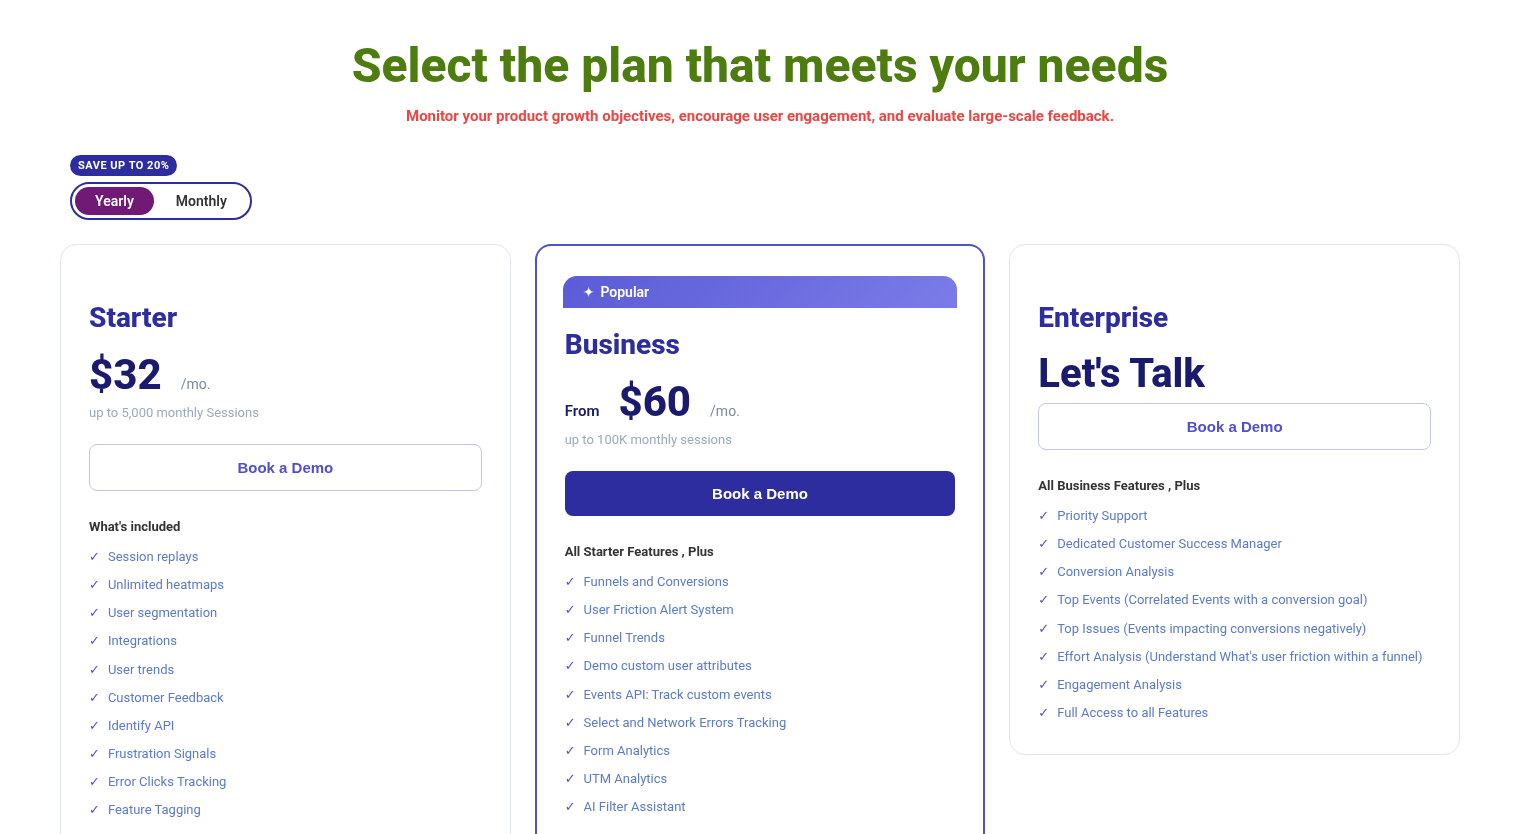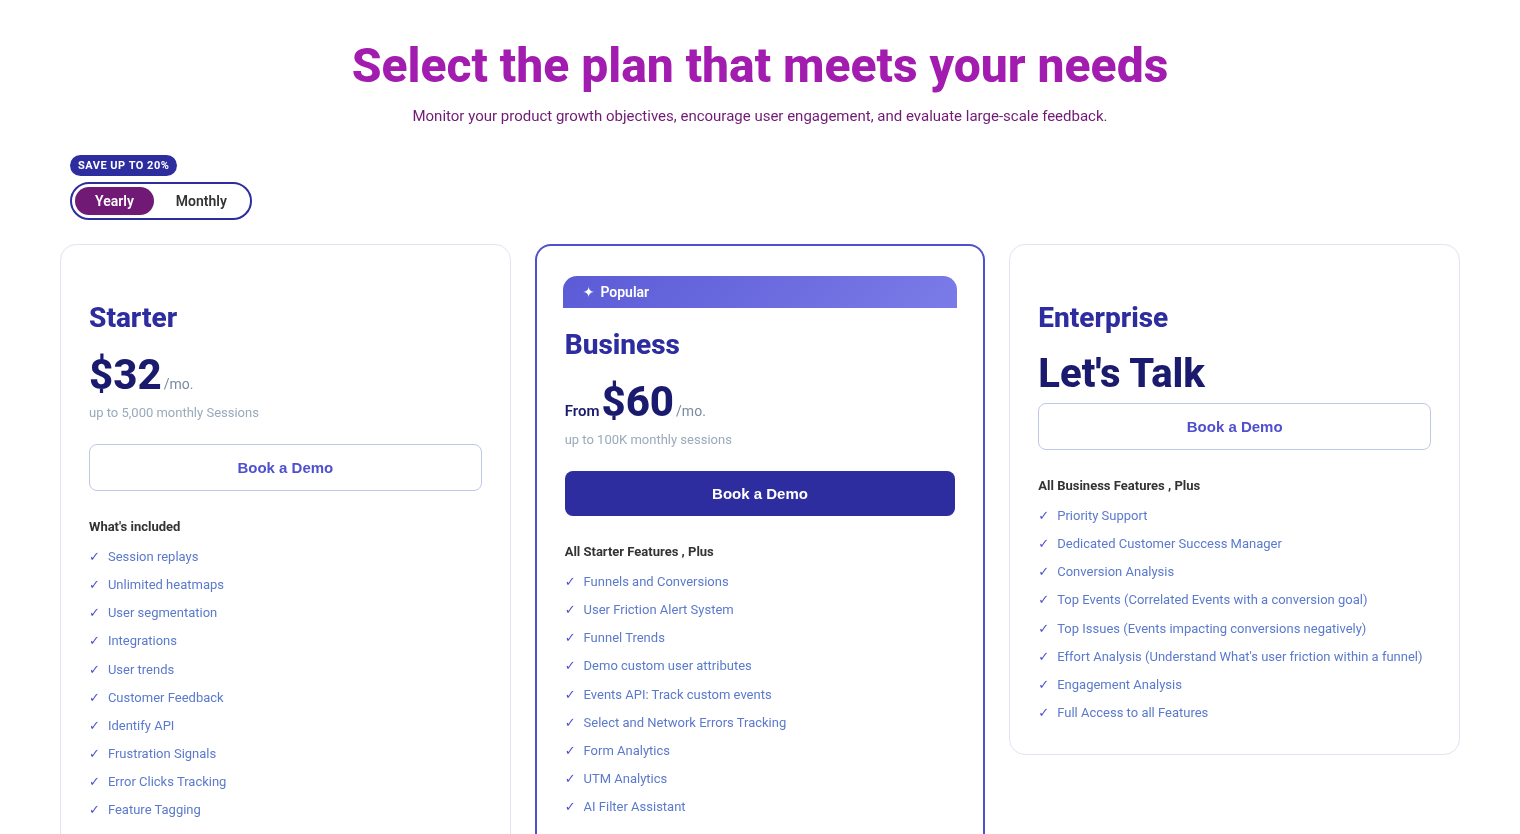--- a/index.html
+++ b/index.html
@@ -10,28 +10,28 @@
       min-height: 834px;
       padding: 40px 60px 60px;
     }
     .page-header {
       text-align: center;
       margin-bottom: 30px;
     }
     .page-title {
       font-size: 48px;
       font-weight: 800;
-      color: #a21caf;
+      color: #4d7c0f;
       margin-bottom: 14px;
       line-height: 1.1;
     }
     .page-subtitle {
       font-size: 15px;
-      color: #701a75;
-      font-weight: 400;
+      color: #ef4444;
+      font-weight: 700;
     }
     .billing-toggle-wrapper {
       display: flex;
       flex-direction: column;
       align-items: flex-start;
       margin-bottom: 24px;
       margin-left: 10px;
     }
     .save-badge {
       background: #2d2d9f;
@@ -111,21 +111,21 @@
       color: #2d2d9f;
       margin-bottom: 16px;
       margin-top: 24px;
     }
     .plan-card.popular .plan-name {
       margin-top: 20px;
     }
     .price-row {
       display: flex;
       align-items: baseline;
-      gap: 0;
+      gap: 17px;
       margin-bottom: 6px;
     }
     .price-from {
       font-size: 15px;
       font-weight: 600;
       color: #1a1a6e;
       margin-right: 2px;
     }
     .price-amount {
       font-size: 42px;

